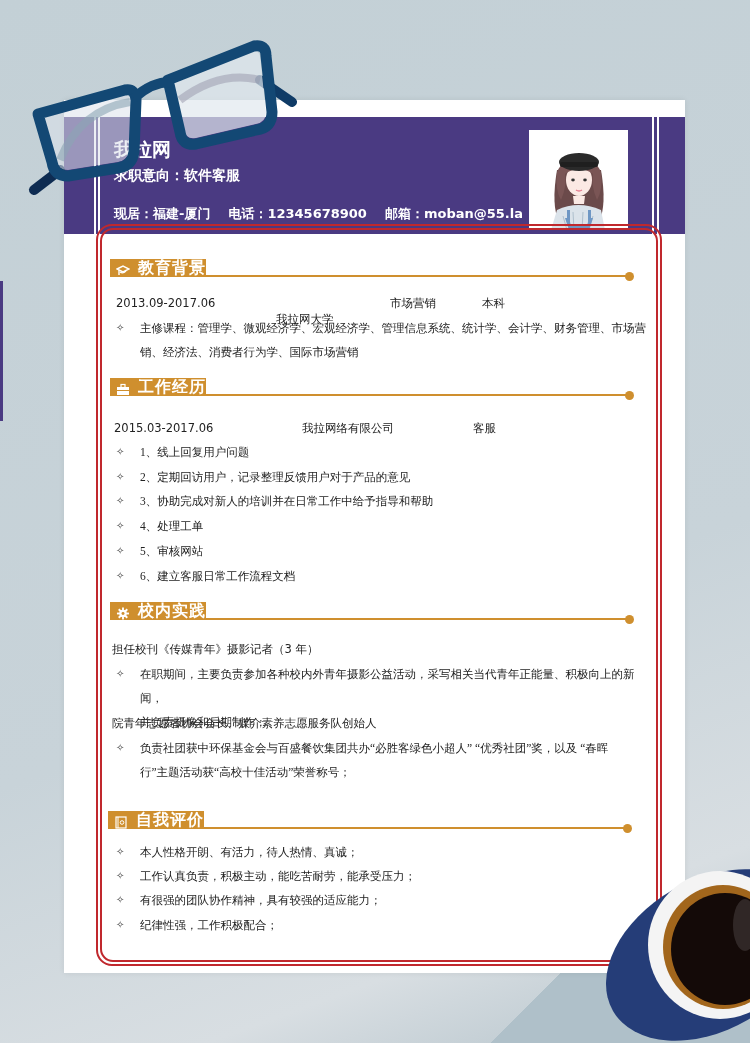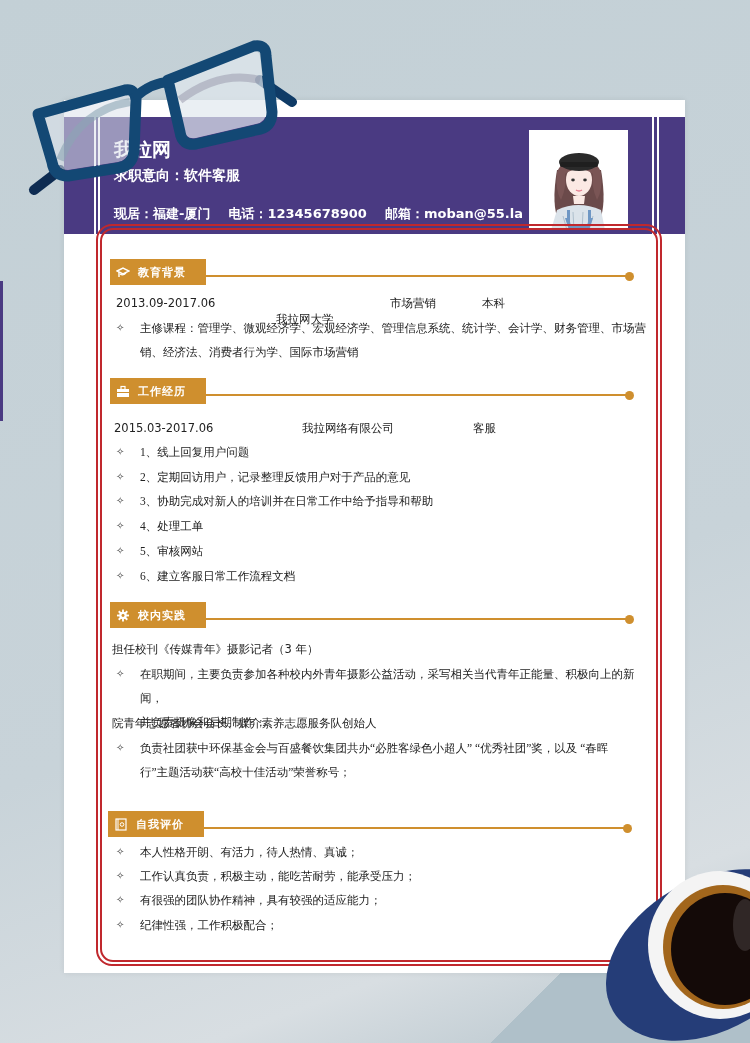--- a/index.html
+++ b/index.html
@@ -49,22 +49,22 @@
     .frame-outer {
       position: absolute; left: 32px; top: 124px; width: 566px; height: 742px;
       border: 2px solid #c0282d; border-radius: 16px;
     }
     .frame-inner {
       position: absolute; left: 36px; top: 128px; width: 558px; height: 734px;
       border: 2px solid #c0282d; border-radius: 13px;
     }
     .section-head { position: absolute; left: 46px; width: 520px; height: 20px; }
     .sh-tab {
-      position: absolute; left: 0; top: 0; height: 26px; width: 96px;
-      background: #cf8f2e; color: #fff; font-size: 11px; font-weight: bold;
+      position: absolute; left: 0; top: 0; height: 18px; width: 96px;
+      background: #cf8f2e; color: #fff; font-size: 16px; font-weight: bold;
       display: flex; align-items: center; padding-left: 6px; gap: 8px;
       letter-spacing: 1px;
     }
     .sh-line {
       position: absolute; left: 96px; top: 16px; right: 0; height: 2px; background: #cf8f2e;
     }
     .sh-dot {
       position: absolute; right: -4px; top: 12.5px; width: 9px; height: 9px;
       border-radius: 50%; background: #cf8f2e;
     }

